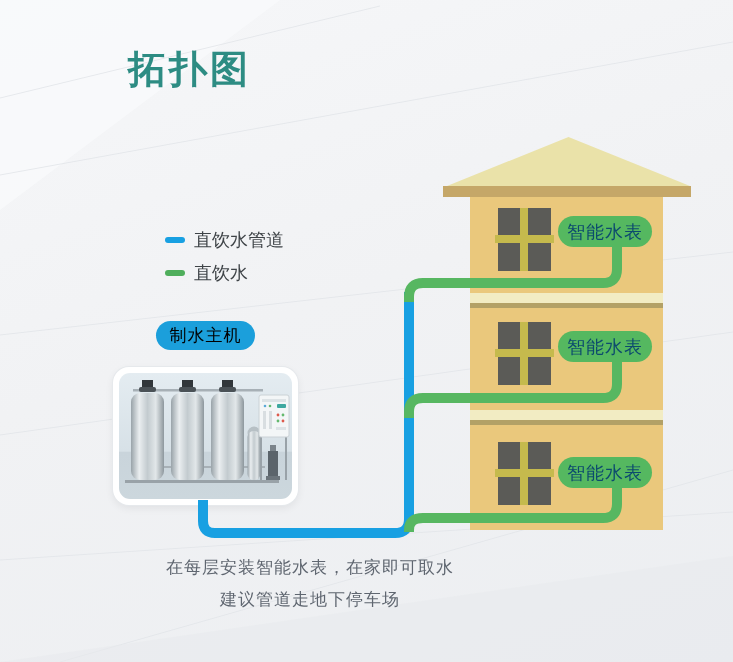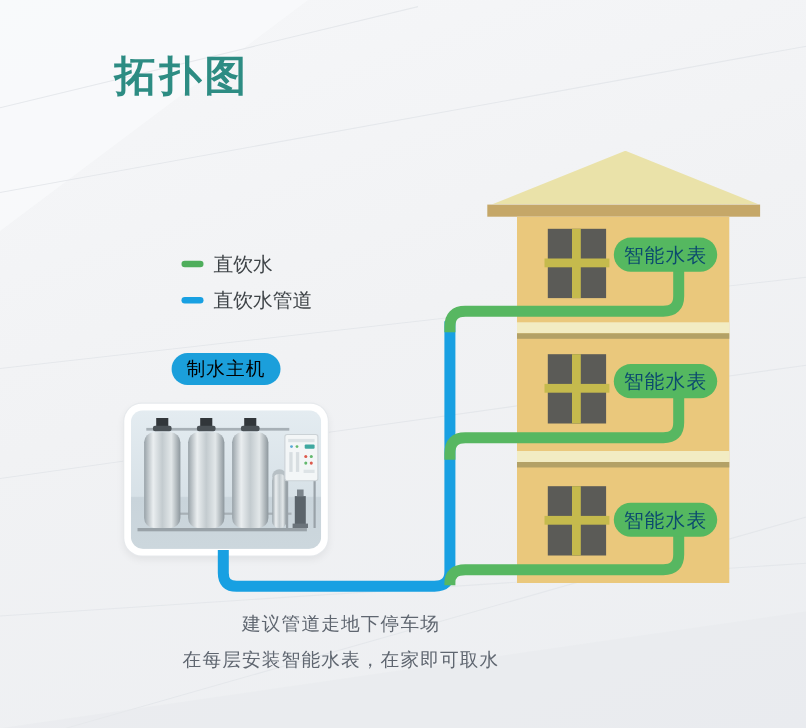--- a/index.html
+++ b/index.html
@@ -3,21 +3,21 @@
 <meta charset="utf-8">
 <style>
   html,body{margin:0;padding:0;}
   body{font-family:"Liberation Sans","DejaVu Sans",sans-serif;}
   .stage{
     position:relative;width:733px;height:662px;overflow:hidden;
     background:linear-gradient(160deg,#F6F7F9 0%,#F1F2F4 45%,#ECEEF1 100%);
   }
   .bg-pattern{position:absolute;left:0;top:0;z-index:0;}
   .page-title{
-    position:absolute;left:104px;top:44px;z-index:3;
+    position:absolute;left:128px;top:44px;z-index:3;
     font-size:38px;font-weight:bold;color:#2D8C83;letter-spacing:3px;
   }
   
   .legend{position:absolute;left:165px;top:228px;z-index:3;}
   .legend-item{display:flex;align-items:center;height:24px;margin-bottom:9px;}
   .legend-swatch{width:20px;height:6px;border-radius:3px;margin-right:9px;flex:0 0 auto;}
   .swatch-blue{background:#18A0E2;}
   .swatch-green{background:#4FAE5C;}
   .legend-label{font-size:18px;color:#3E4347;}
   
@@ -80,26 +80,26 @@
       <line x1="0" y1="560" x2="733" y2="512"></line>
       <line x1="60" y1="662" x2="733" y2="470"></line>
     </g>
     <polygon points="0,662 733,556 733,662" fill="#E7EAED" opacity="0.55"></polygon>
   </svg>
 
   <div class="page-title">拓扑图</div>
 
   <div class="legend">
     <div class="legend-item">
+      <span class="legend-swatch swatch-blue"></span>
+      <span class="legend-label">直饮水管道</span>
+    </div>
+    <div class="legend-item">
       <span class="legend-swatch swatch-green"></span>
       <span class="legend-label">直饮水</span>
-    </div>
-    <div class="legend-item">
-      <span class="legend-swatch swatch-blue"></span>
-      <span class="legend-label">直饮水管道</span>
     </div>
   </div>
 
   <div class="machine-pill">制水主机</div>
 
   <div class="building">
     <div class="roof"></div>
     <div class="eave"></div>
     <div class="wall"></div>
     <div class="divider divider-1">
@@ -197,17 +197,17 @@
       <path d="M 409 418 L 409 412 Q 409 398 423 398 L 603 398 Q 617 398 617 384 L 617 356"></path>
       <path d="M 409 532 L 409 530 Q 409 518 423 518 L 603 518 Q 617 518 617 504 L 617 482"></path>
     </g>
   </svg>
 
   <div class="meter-pill meter-1">智能水表</div>
   <div class="meter-pill meter-2">智能水表</div>
   <div class="meter-pill meter-3">智能水表</div>
 
   <div class="caption">
+    <div>在每层安装智能水表，在家即可取水</div>
     <div>建议管道走地下停车场</div>
-    <div>在每层安装智能水表，在家即可取水</div>
   </div>
 
 </div>
 
 </body></html>

